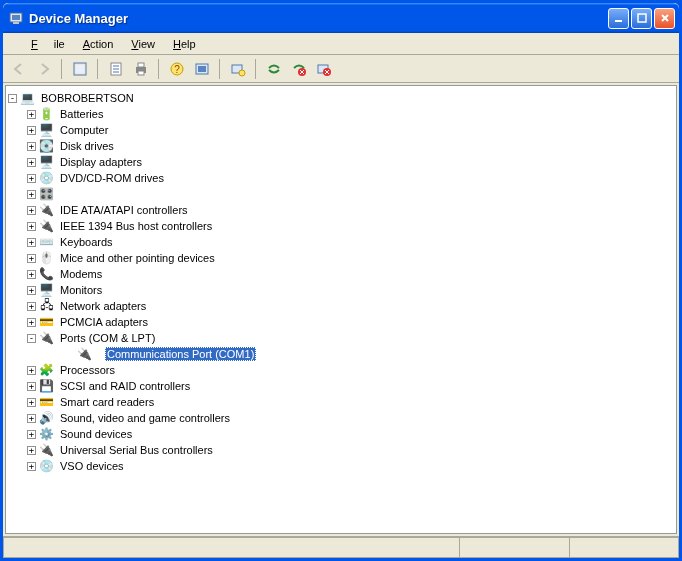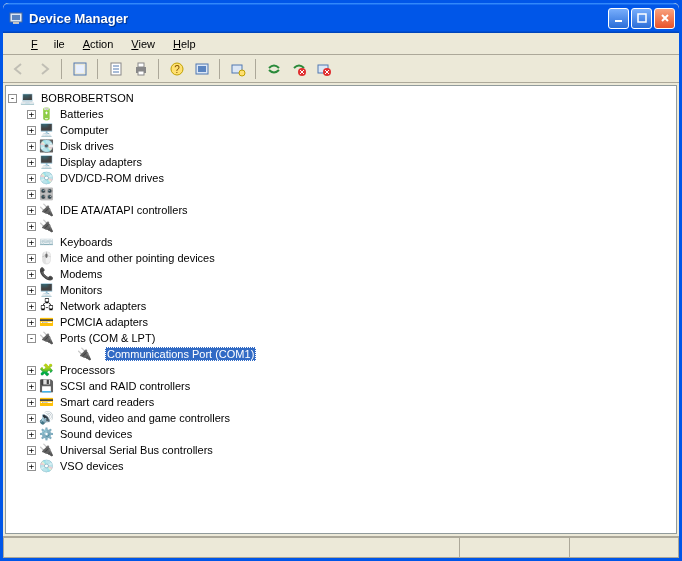--- a/index.html
+++ b/index.html
@@ -212,20 +212,21 @@
         <div class="node">
           <span class="spacer"></span>
           <span class="expander">+</span>
           <span class="dev-icon" style="font-size: 12px;">🔌</span>
           <span class="label">IDE ATA/ATAPI controllers</span>
         </div>
         <div class="node">
           <span class="spacer"></span>
           <span class="expander">+</span>
           <span class="dev-icon" style="font-size: 12px;">🔌</span>
+          <span class="label">IEEE 1394 Bus host controllers</span>
         </div>
         <div class="node">
           <span class="spacer"></span>
           <span class="expander">+</span>
           <span class="dev-icon" style="font-size: 12px;">⌨️</span>
           <span class="label">Keyboards</span>
         </div>
         <div class="node">
           <span class="spacer"></span>
           <span class="expander">+</span>

